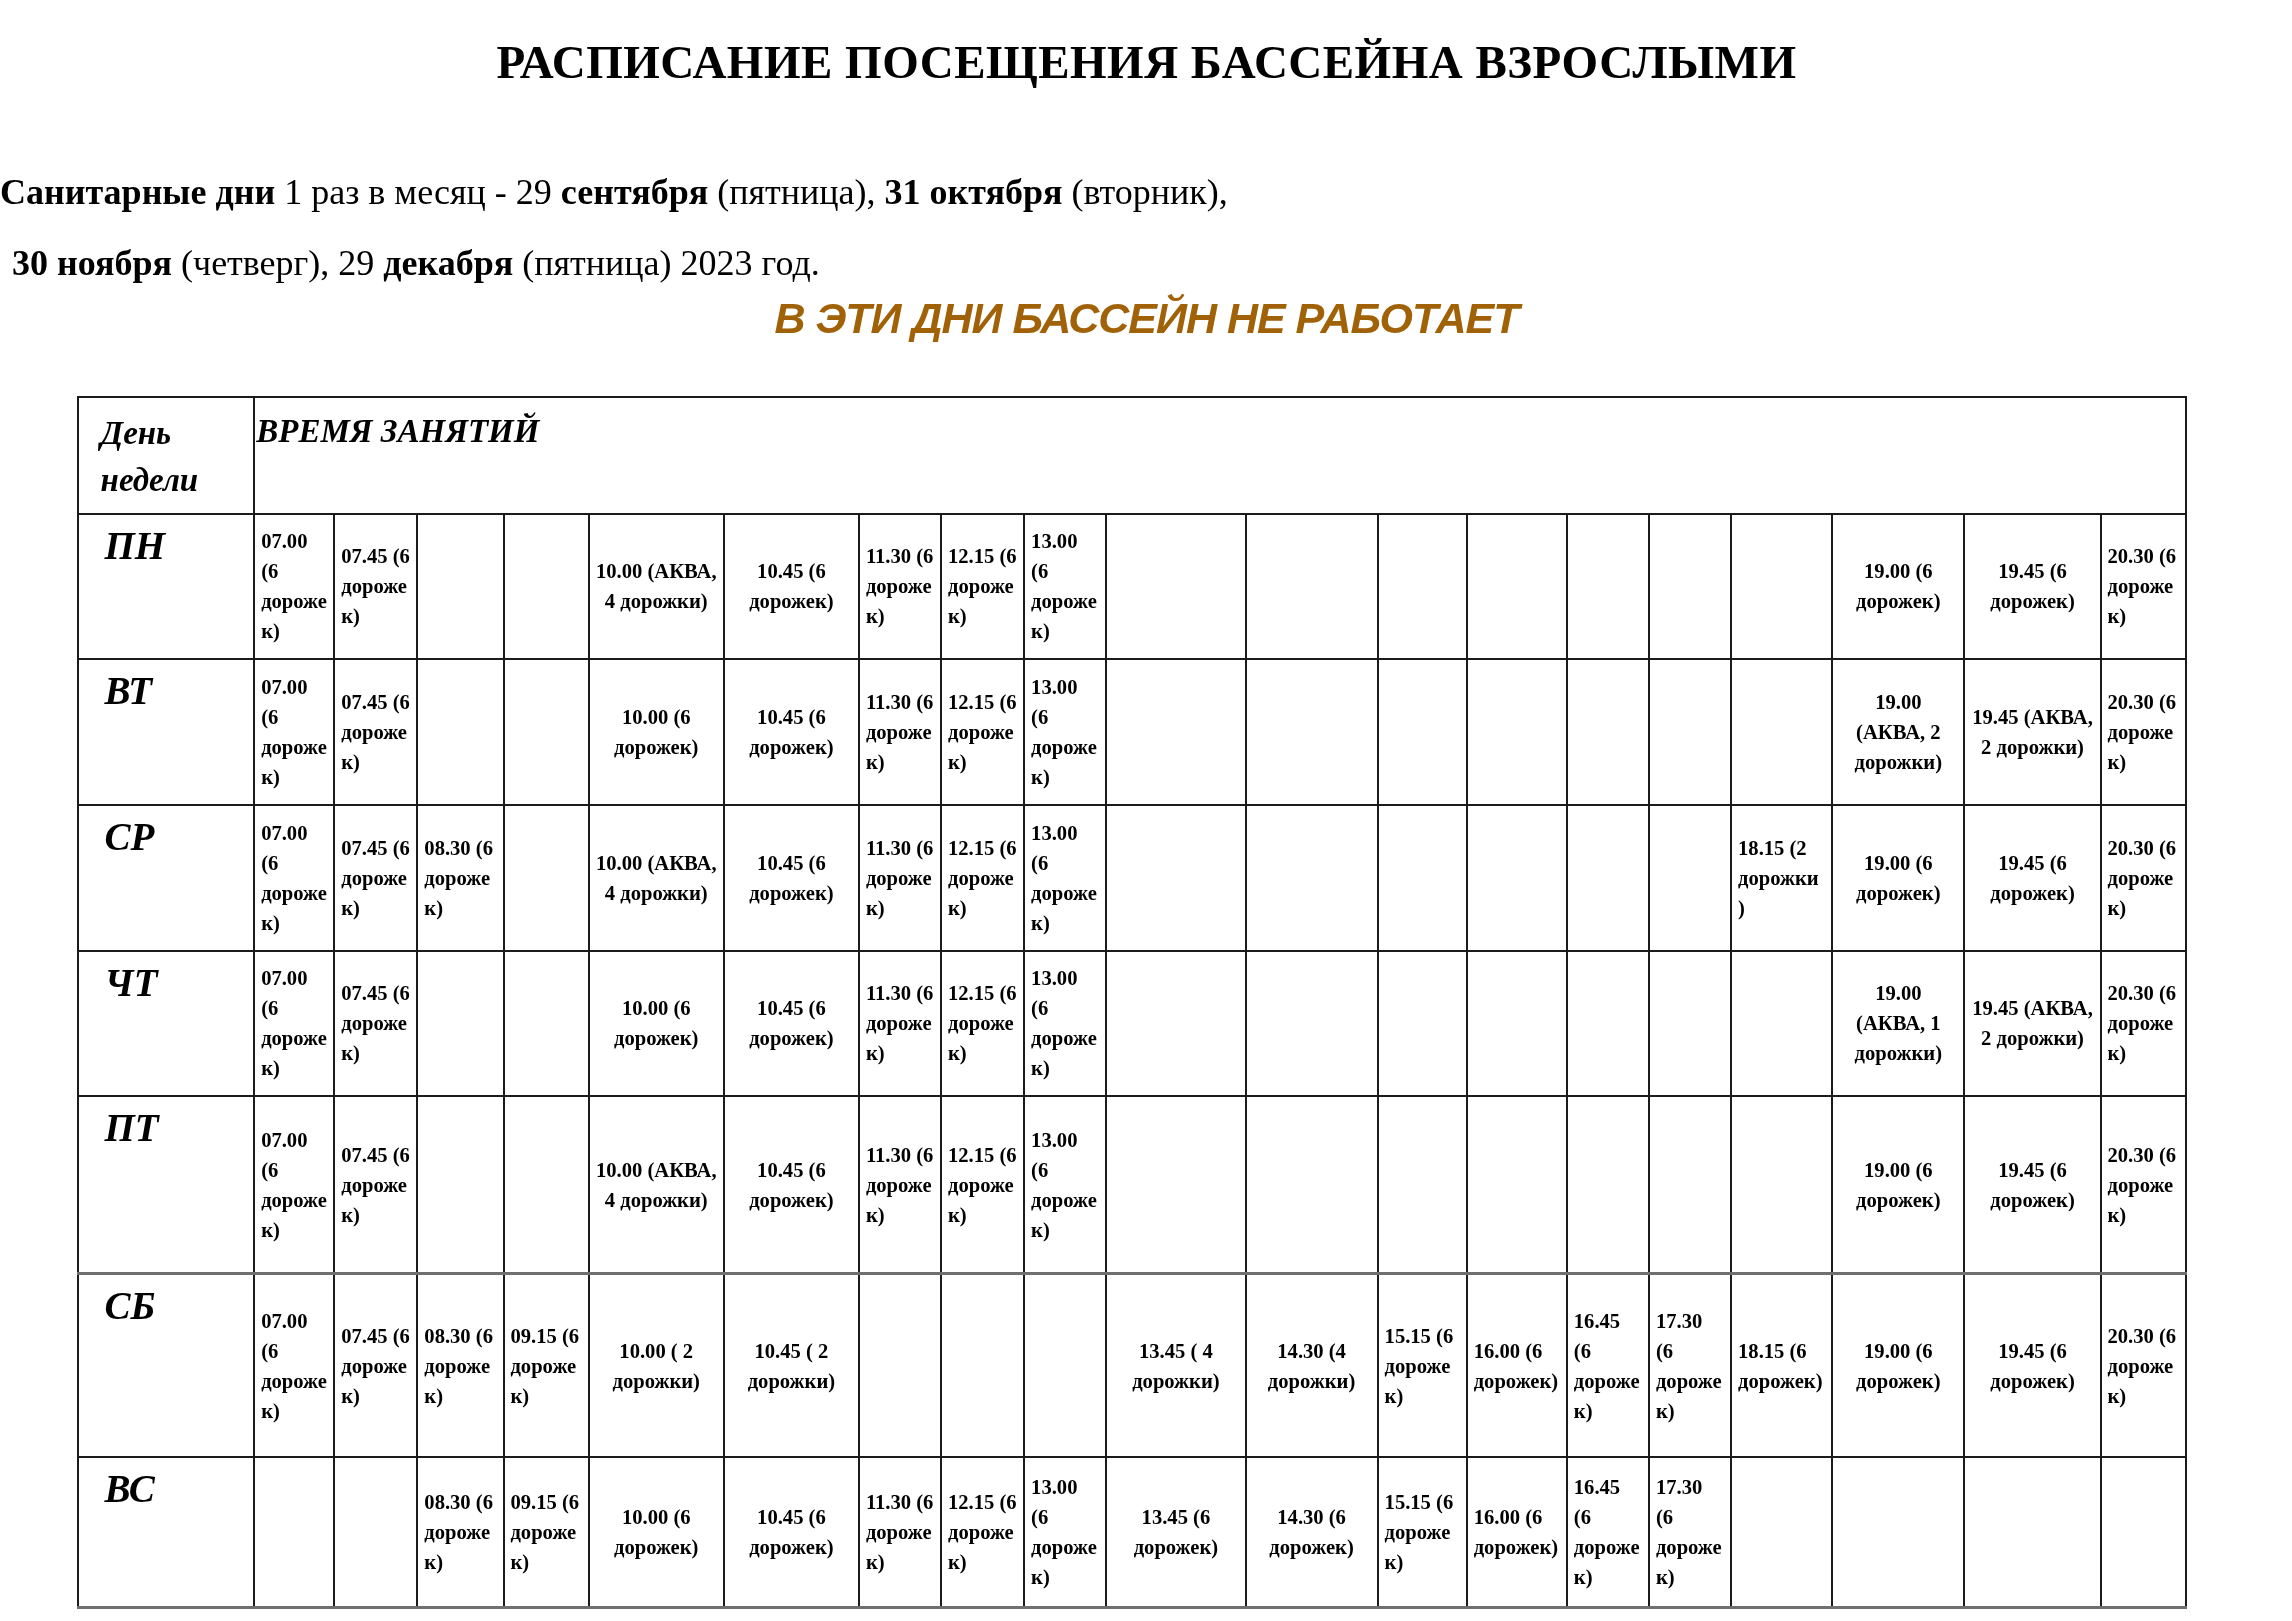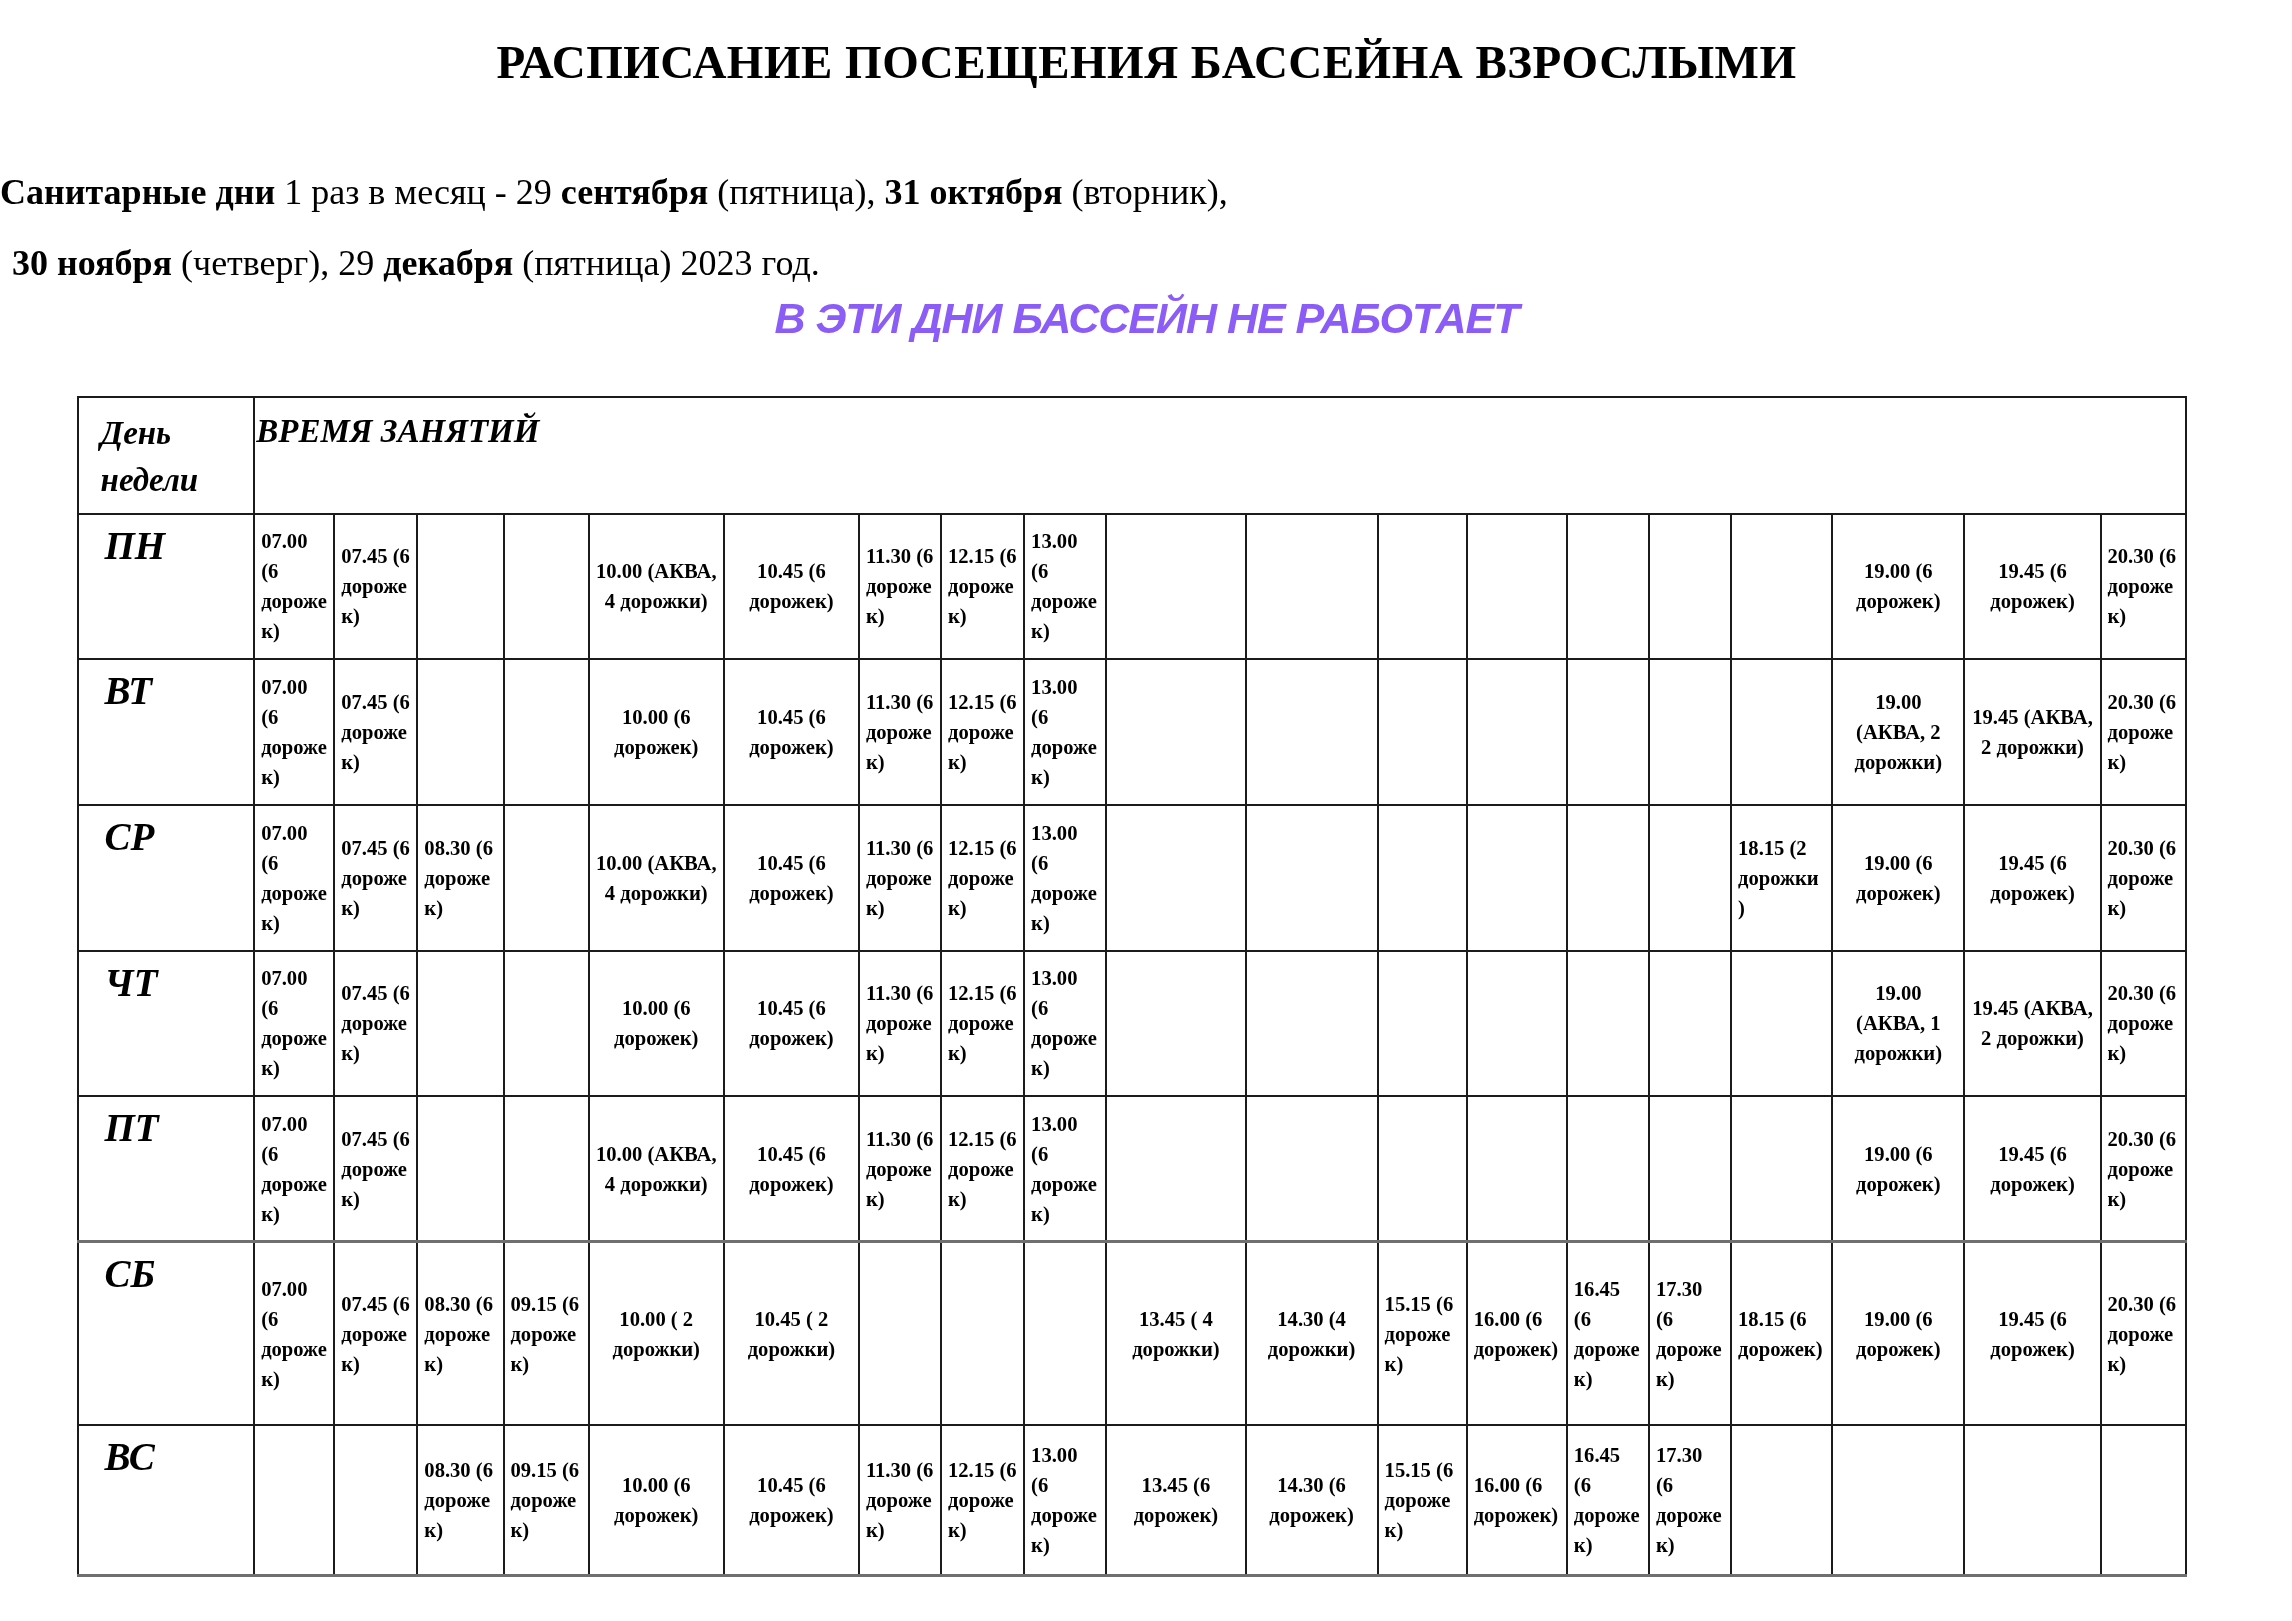--- a/index.html
+++ b/index.html
@@ -10,21 +10,21 @@
   }
   .title{
     margin:35px 0 0;text-align:center;
     font-size:47px;font-weight:bold;letter-spacing:0.5px;
   }
   .sub{font-size:36px;white-space:nowrap;}
   .sub .b{font-weight:bold;}
   .sub1{margin:82px 0 0;}
   .sub2{margin:29px 12px 0;}
   .warning{
-    margin:9.8px 0 0;text-align:center;color:#8b5cf6;
+    margin:9.8px 0 0;text-align:center;color:#a16207;
     font-family:"Liberation Sans","DejaVu Sans",sans-serif;
     font-style:italic;font-weight:bold;font-size:43px;letter-spacing:-1px;
   }
   table.schedule{
     margin:53px 0 0 77px;border-collapse:collapse;table-layout:fixed;
     width:2110px;
   }
   .schedule td{border:2px solid #1b1b1b;overflow:hidden;}
   td.dayhead{
     font-size:33px;font-weight:bold;font-style:italic;
@@ -169,21 +169,21 @@
         <td class="slot c"></td>
         <td class="slot"></td>
         <td class="slot"></td>
         <td class="slot"></td>
         <td class="slot"></td>
         <td class="slot"></td>
         <td class="slot c">19.00 (АКВА, 1 дорожки)</td>
         <td class="slot c">19.45 (АКВА, 2 дорожки)</td>
         <td class="slot">20.30 (6 дорожек)</td>
       </tr>
-      <tr style="height: 146px;">
+      <tr style="height: 178px;">
         <td class="day">ПТ</td>
         <td class="slot">07.00 (6 дорожек)</td>
         <td class="slot">07.45 (6 дорожек)</td>
         <td class="slot"></td>
         <td class="slot"></td>
         <td class="slot c">10.00 (АКВА, 4 дорожки)</td>
         <td class="slot c">10.45 (6 дорожек)</td>
         <td class="slot">11.30 (6 дорожек)</td>
         <td class="slot">12.15 (6 дорожек)</td>
         <td class="slot">13.00 (6 дорожек)</td>

